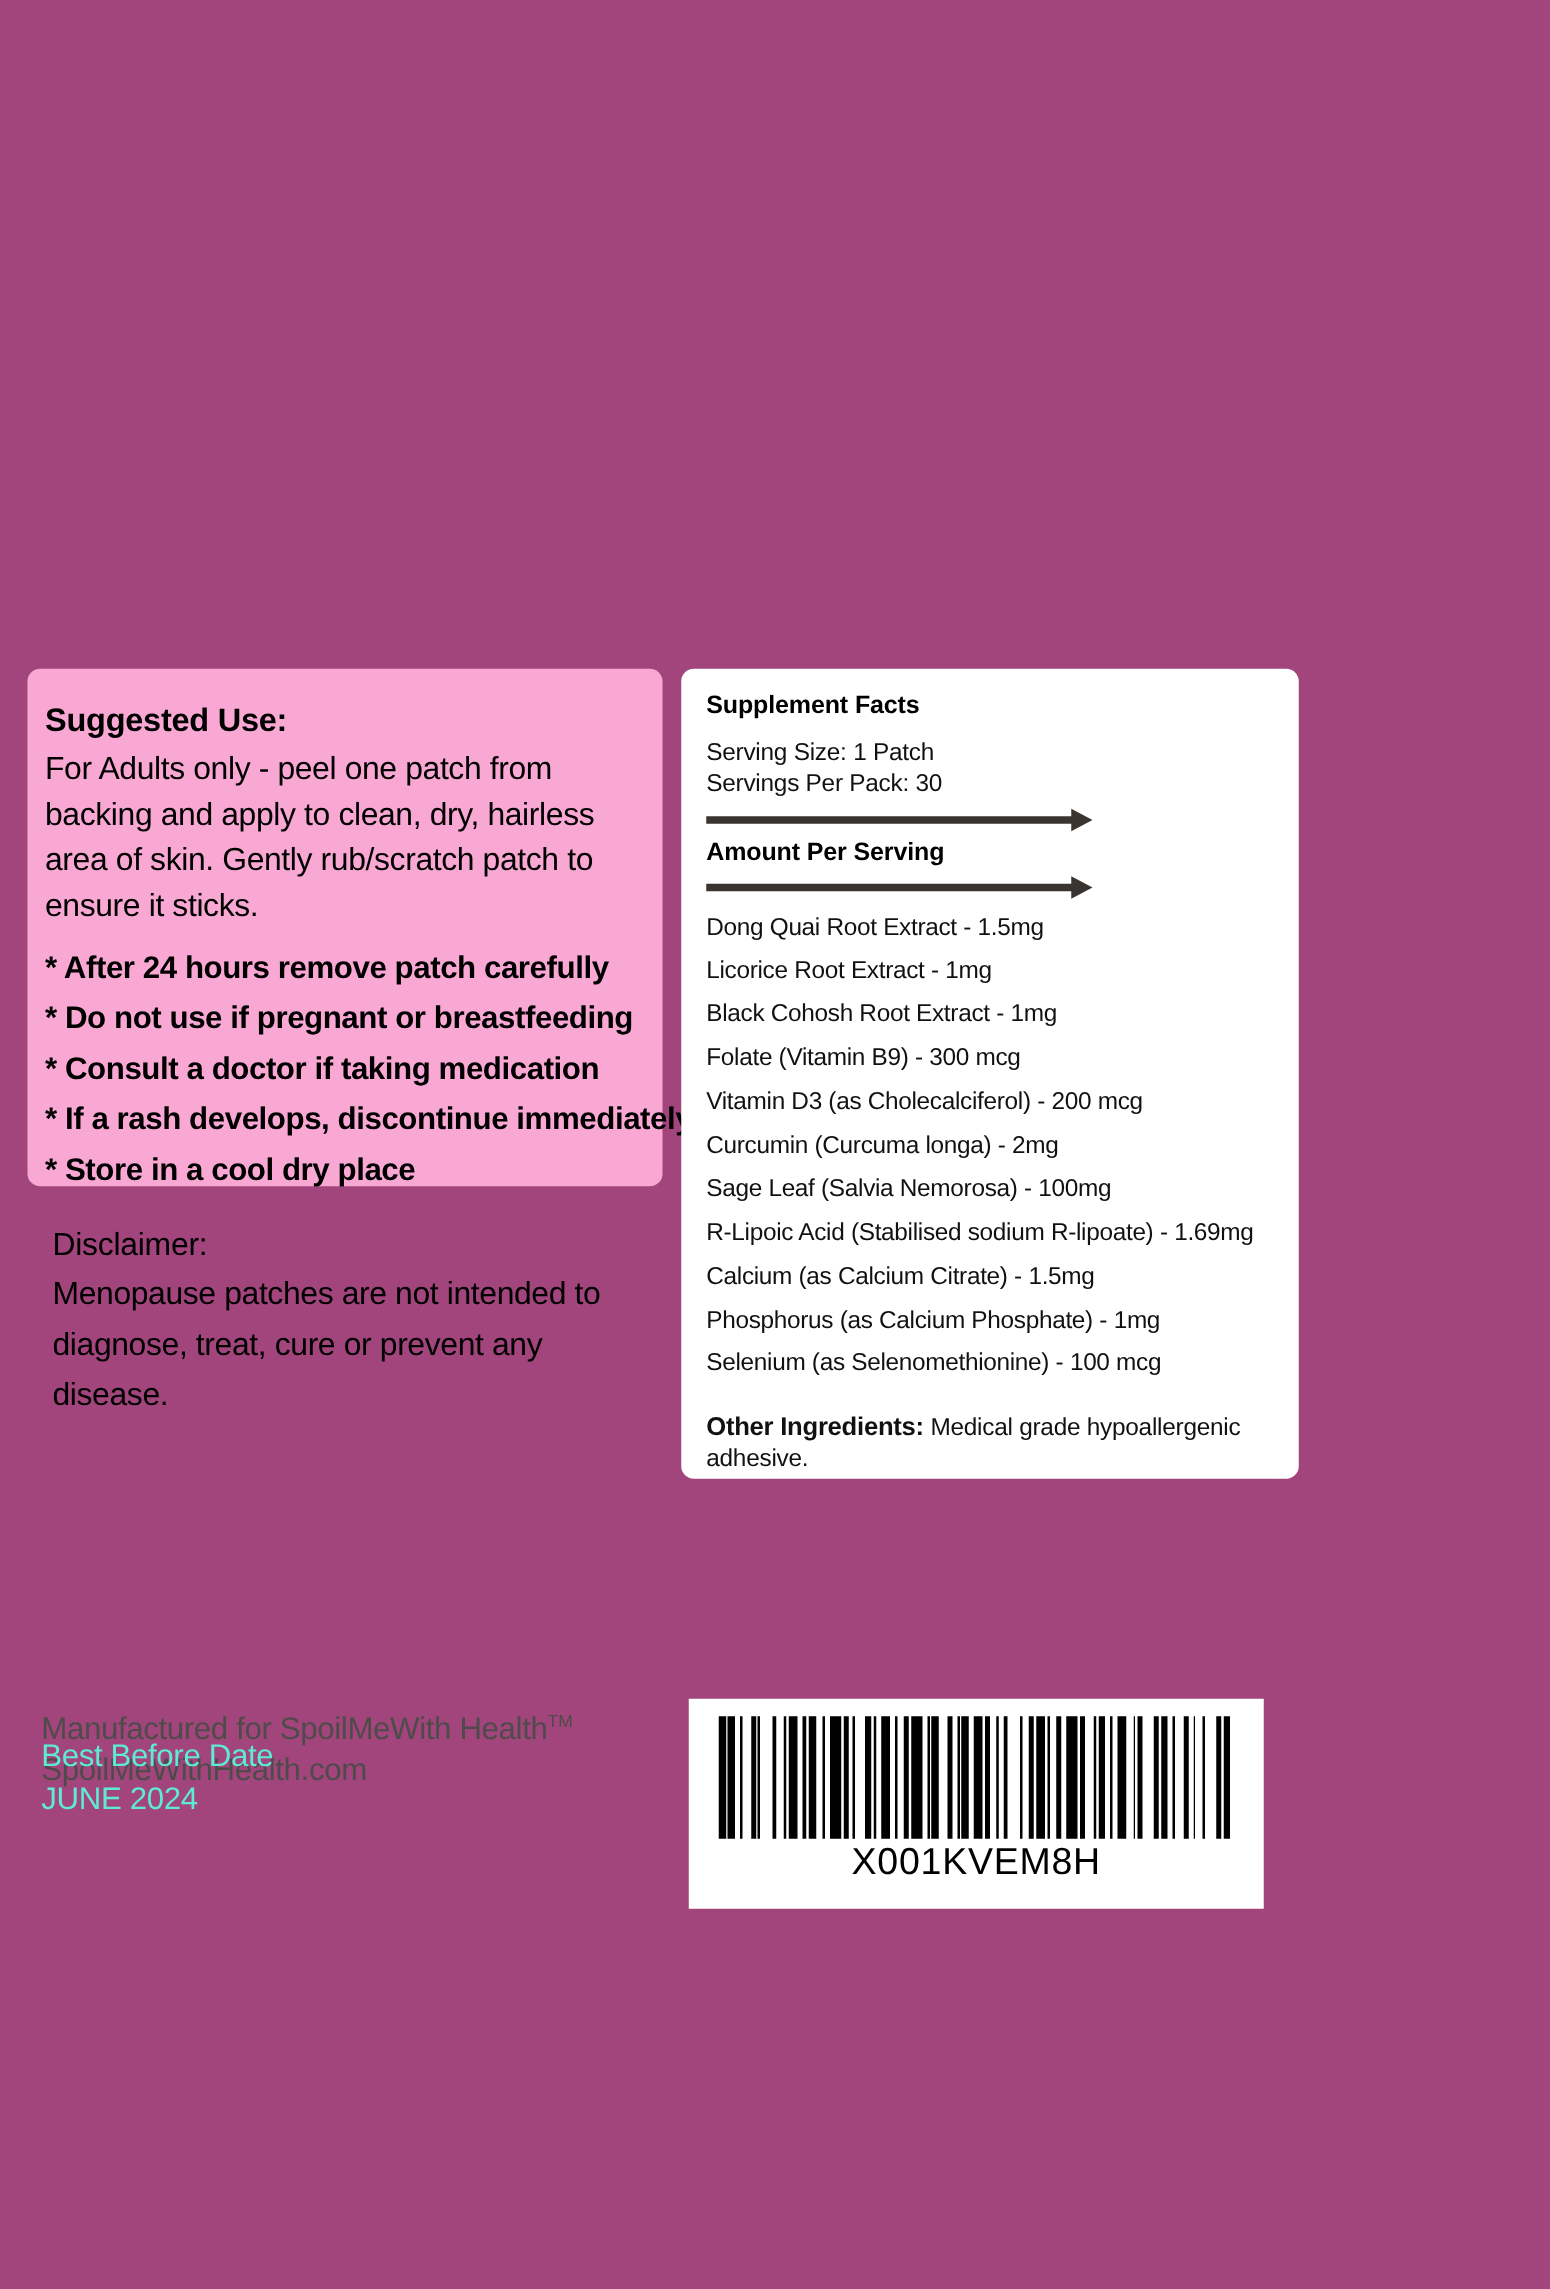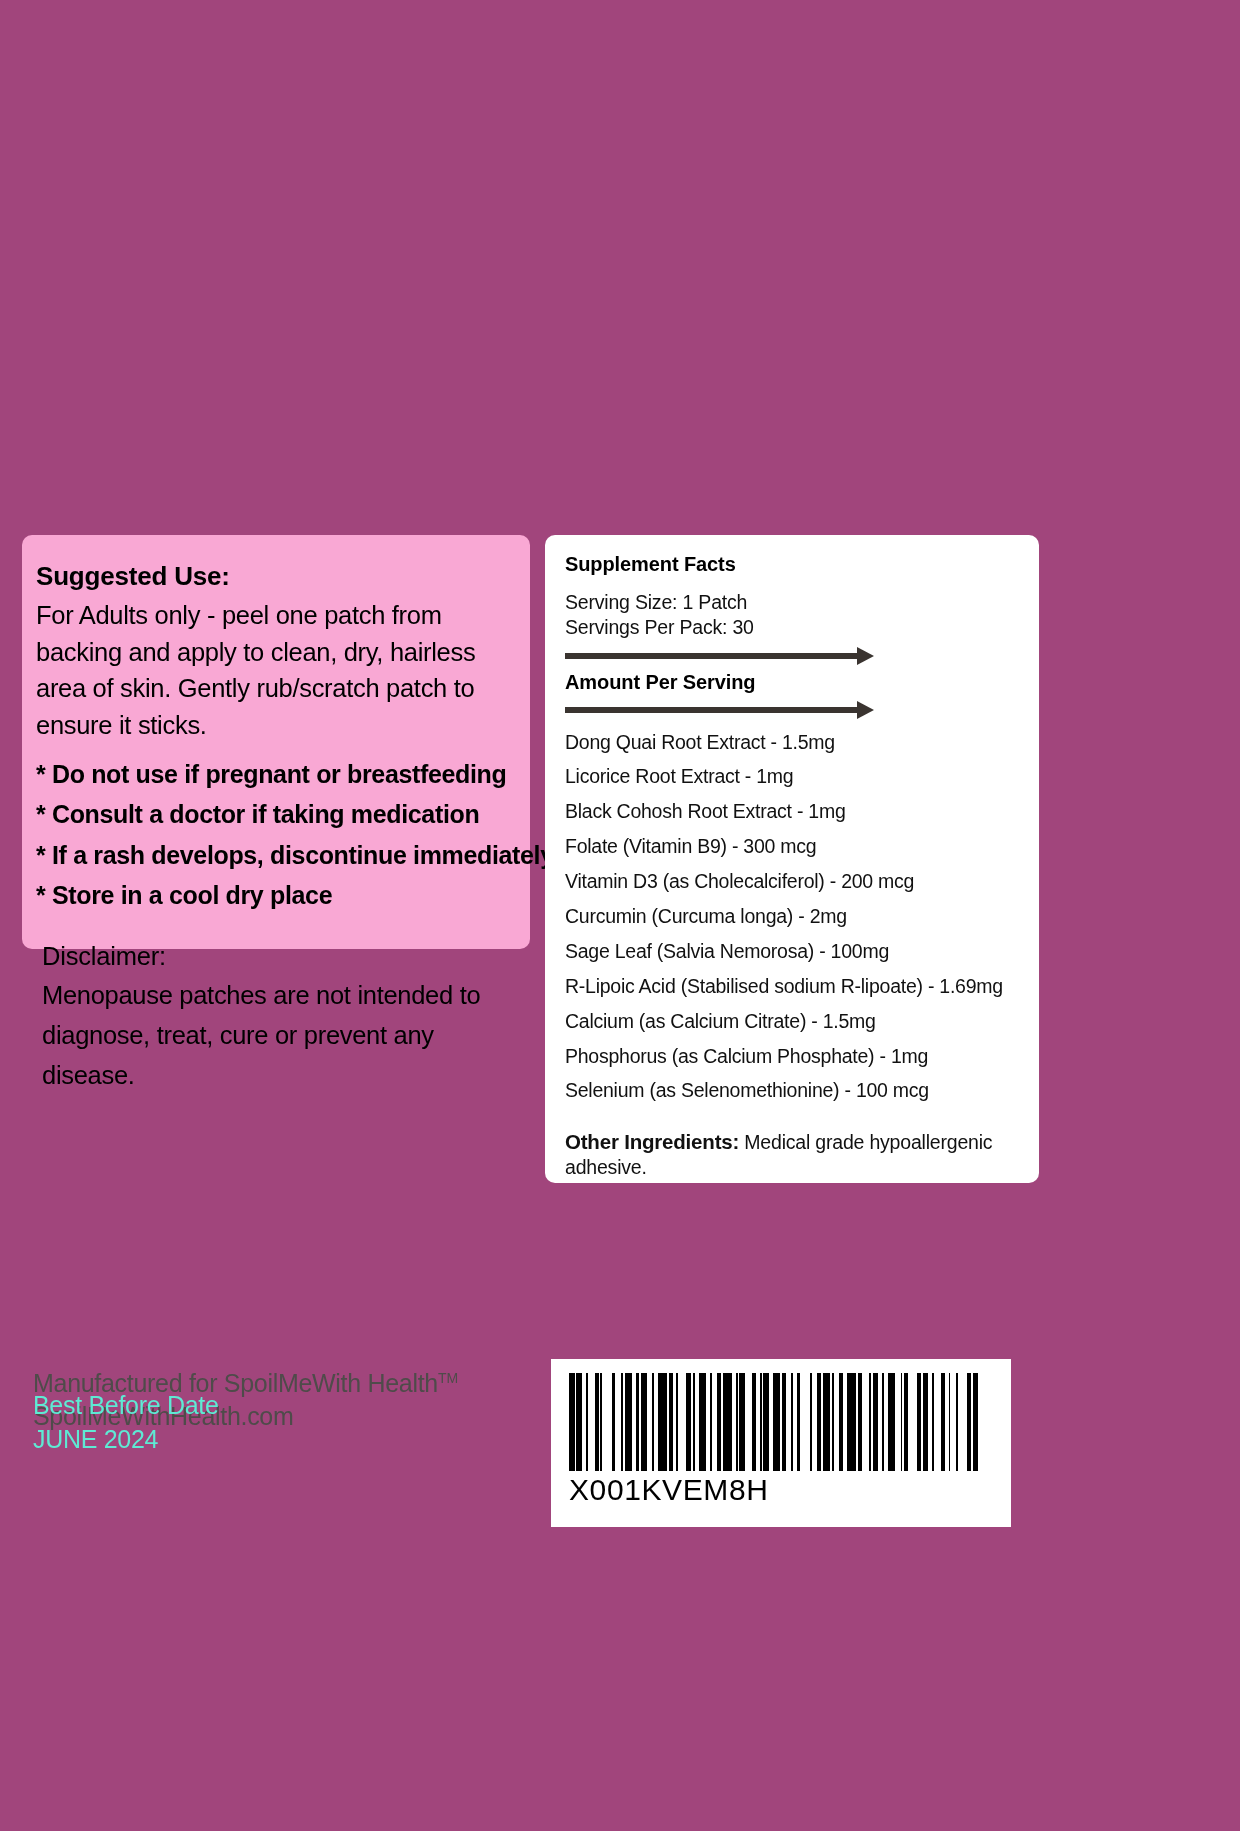--- a/index.html
+++ b/index.html
@@ -177,20 +177,21 @@
     position: absolute;
     left: 551px;
     top: 1359px;
     width: 460px;
     height: 168px;
     background: #ffffff;
     box-sizing: border-box;
     padding: 14px 18px 8px 18px;
     display: flex;
     flex-direction: column;
+    align-items: center;
   }
   #barcode-bars {
     width: 412px;
     height: 98px;
     display: flex;
     align-items: stretch;
   }
   #barcode-bars i {
     display: block;
     height: 100%;
@@ -203,20 +204,21 @@
     margin-top: 2px;
     font-family: "Liberation Sans", sans-serif;
   }
 </style>
 </head>
 <body style="background: rgb(161, 69, 124);">
 
 <div id="usage-card">
   <div class="usage-heading">Suggested Use:</div>
   <div class="usage-body">For Adults only - peel one patch from backing and apply to clean, dry, hairless area of skin. Gently rub/scratch patch to ensure it sticks.</div>
+  <div class="usage-bullet">* After 24 hours remove patch carefully</div>
   <div class="usage-bullet">* Do not use if pregnant or breastfeeding</div>
   <div class="usage-bullet">* Consult a doctor if taking medication</div>
   <div class="usage-bullet">* If a rash develops, discontinue immediately</div>
   <div class="usage-bullet">* Store in a cool dry place</div>
   <div class="disclaimer-heading">Disclaimer:</div>
   <div class="disclaimer-body">Menopause patches are not intended to diagnose, treat, cure or prevent any disease.</div>
 </div>
 
 <div id="facts-card">
   <div class="facts-title">Supplement Facts</div>

